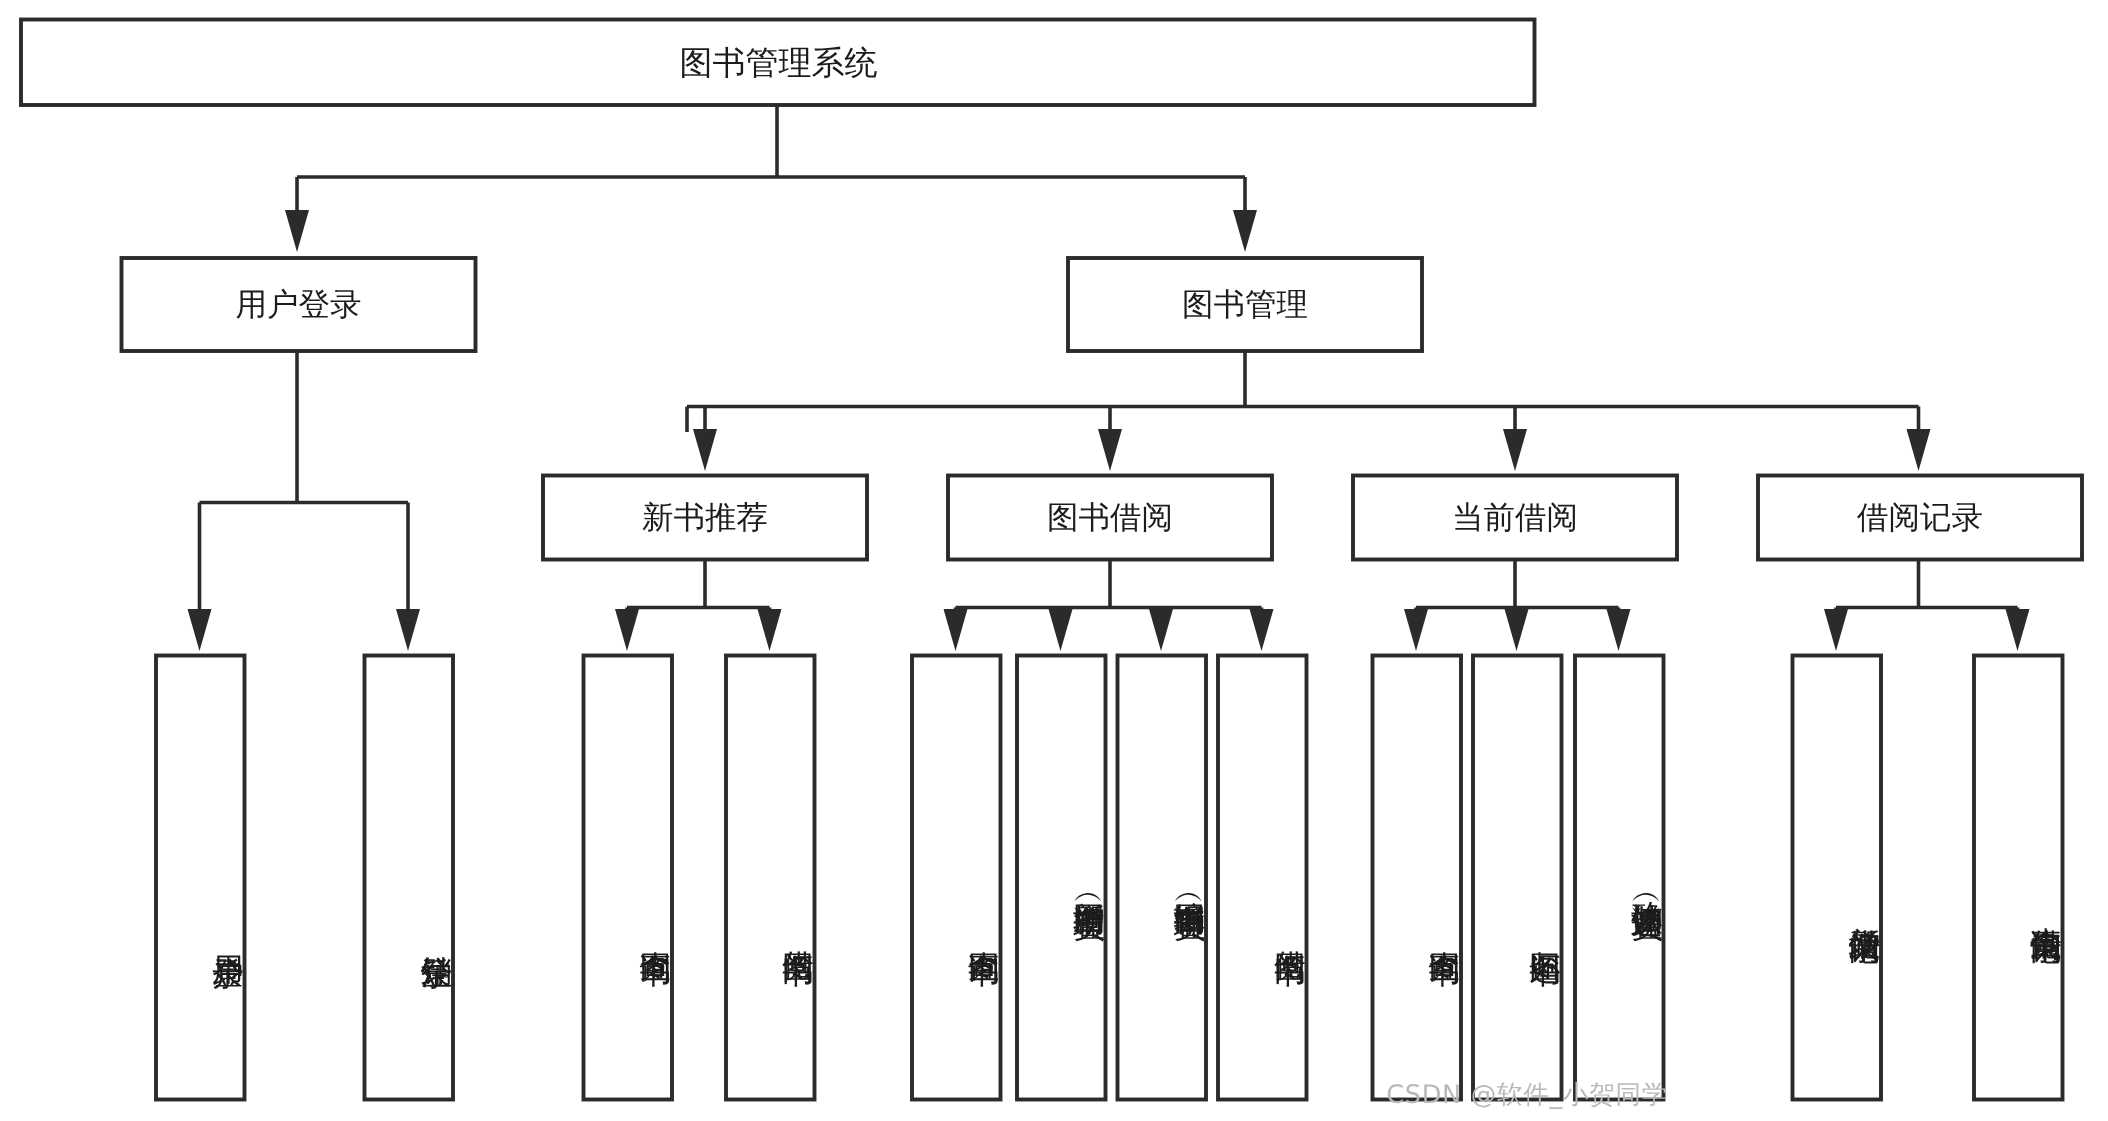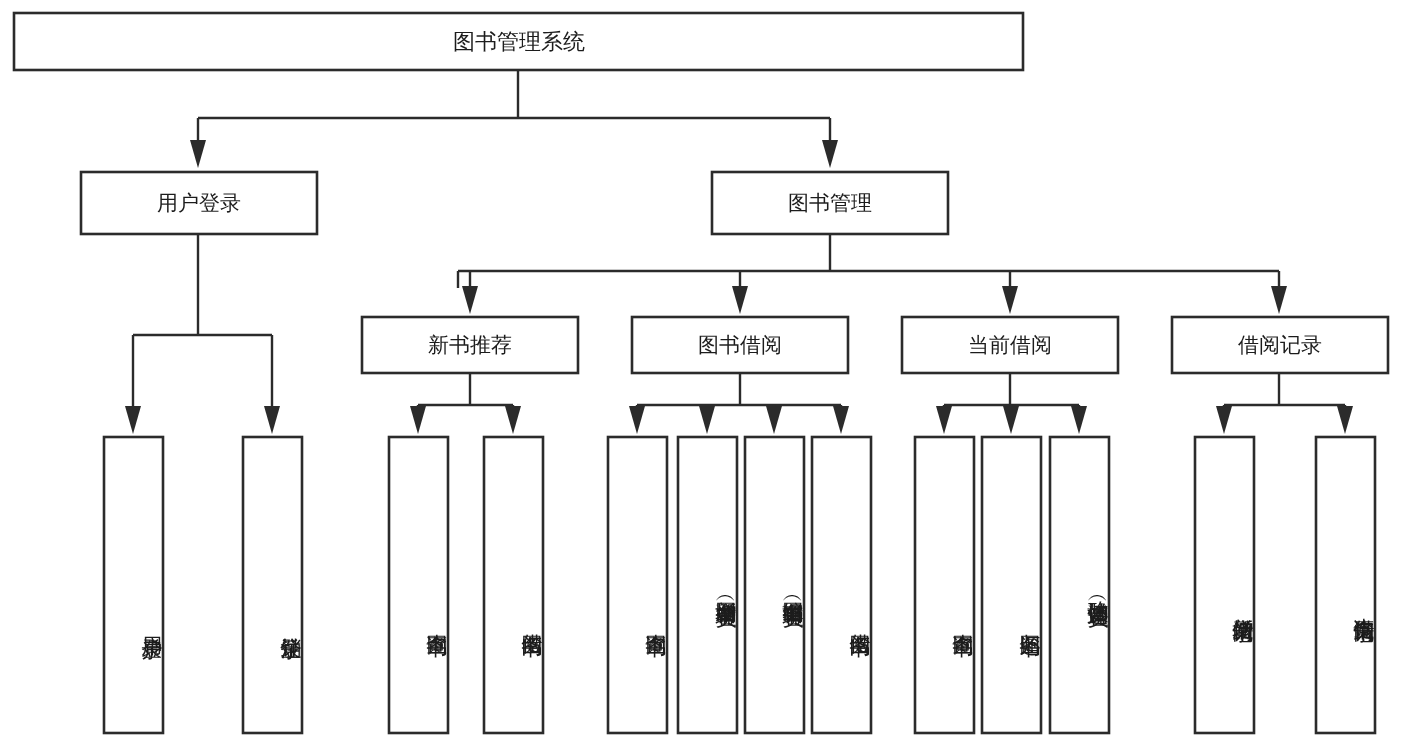--- a/index.html
+++ b/index.html
@@ -205,13 +205,14 @@
   <div class="leaf-label" style="left:608px; top:505px; width:59px; height:228px;">查询图书</div>
   <div class="leaf-label" style="left:678px; top:443px; width:59px; height:290px;">新增图书（管理员）</div>
   <div class="leaf-label" style="left:745px; top:443px; width:59px; height:290px;">编辑图书（管理员）</div>
   <div class="leaf-label" style="left:812px; top:505px; width:59px; height:228px;">借阅图书</div>
   <div class="leaf-label" style="left:915px; top:505px; width:59px; height:228px;">查询图书</div>
   <div class="leaf-label" style="left:982px; top:505px; width:59px; height:228px;">归还图书</div>
   <div class="leaf-label" style="left:1050px; top:443px; width:59px; height:290px;">确认归还（管理员）</div>
   <div class="leaf-label" style="left:1195px; top:475px; width:59px; height:258px;">新增借阅记录</div>
   <div class="leaf-label" style="left:1316px; top:475px; width:59px; height:258px;">查询借阅记录</div>
 
+  <div class="watermark">CSDN @软件_小贺同学</div>
 </div>
 
 </body></html>

